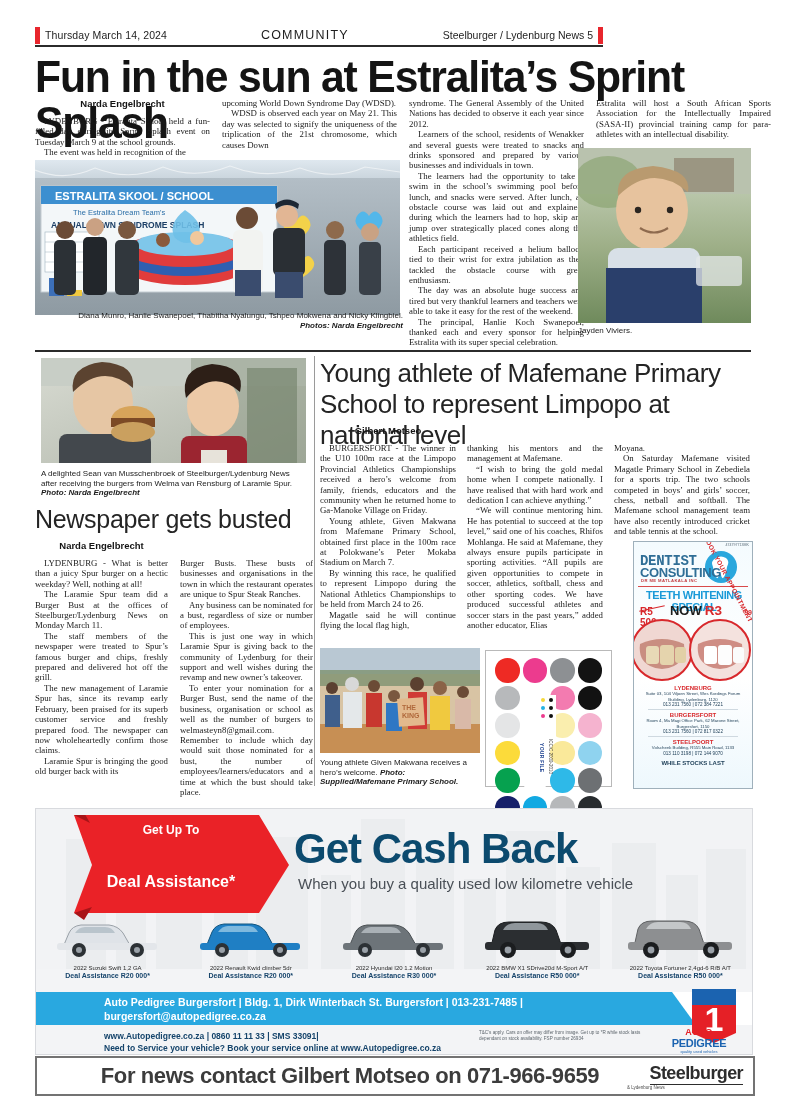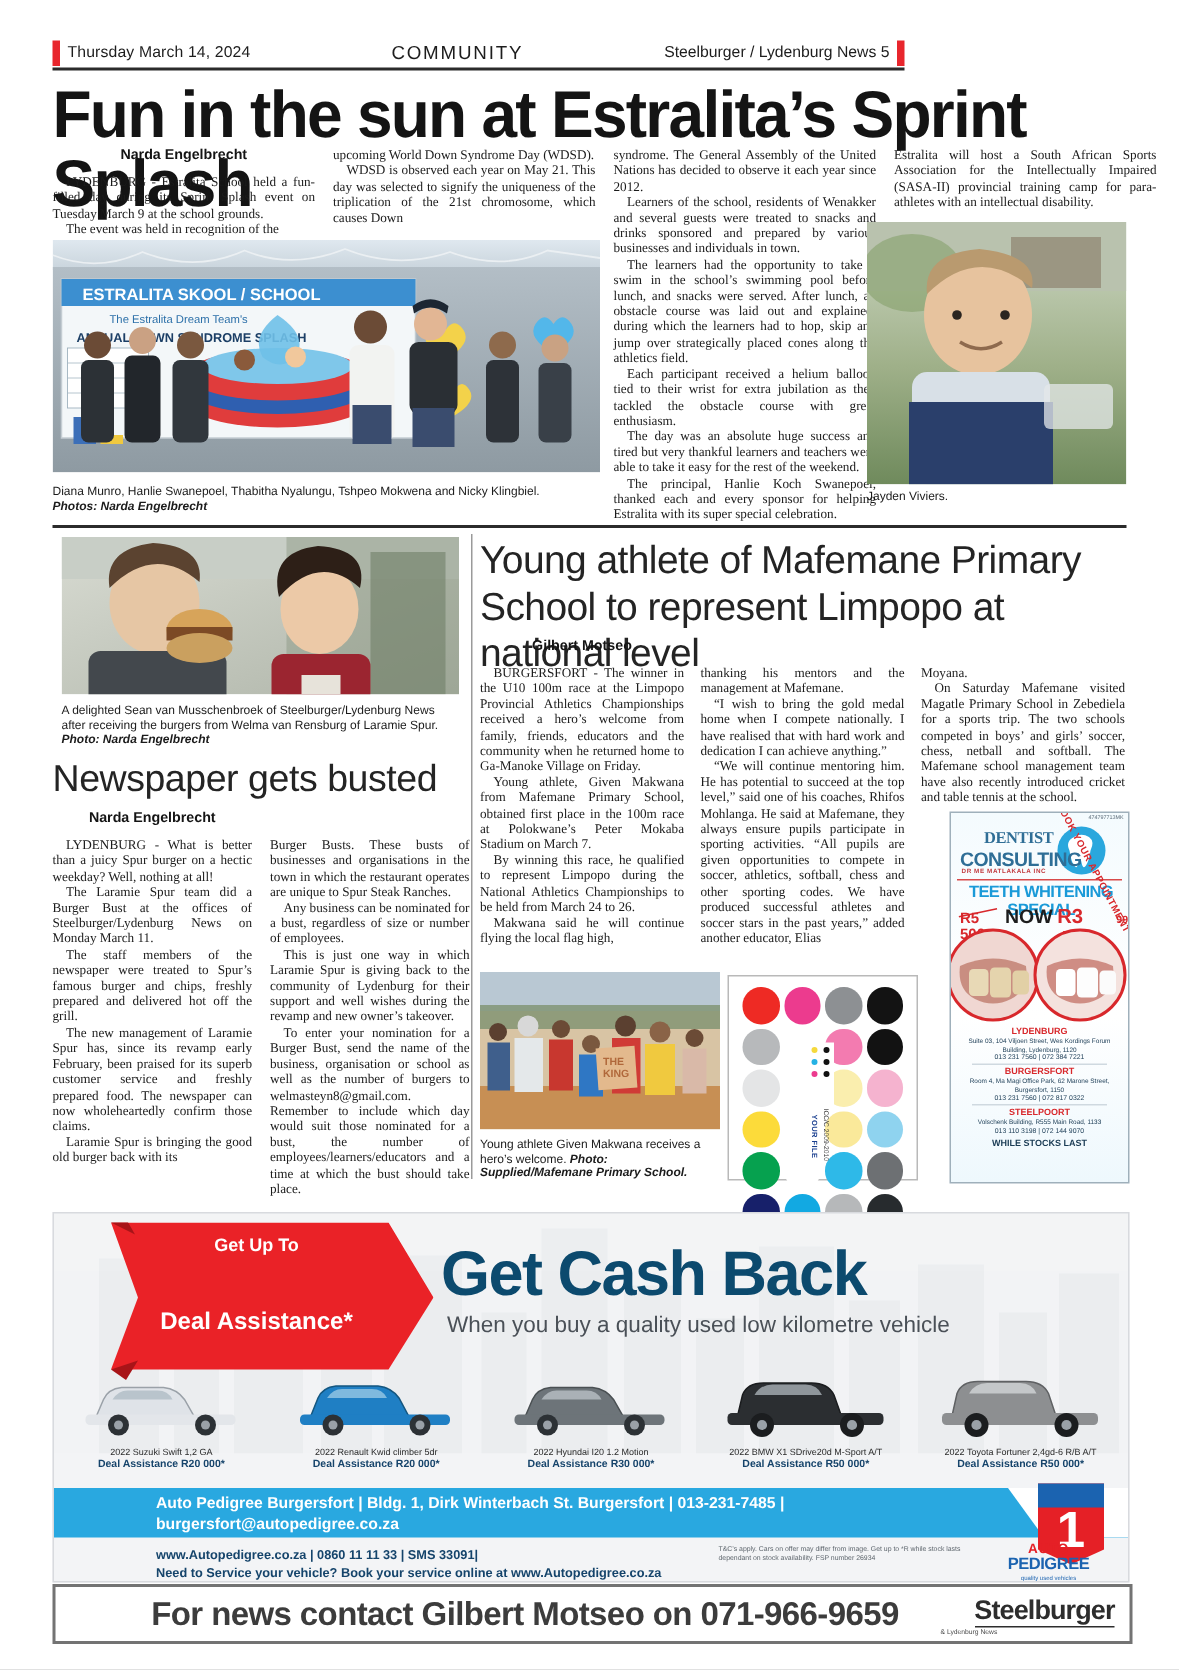--- a/index.html
+++ b/index.html
@@ -186,21 +186,21 @@
       <path d="M40 48 q34 -34 70 -4 q4 -22 -35 -26 q-38 3 -35 30z" fill="#b99a6f"></path>
       <rect x="30" y="100" width="92" height="75" rx="10" fill="#d8e0e7"></rect>
       <rect x="28" y="120" width="96" height="55" fill="#2a3f6b"></rect>
       <circle cx="60" cy="62" r="3.2" fill="#2b2520"></circle>
         <circle cx="92" cy="62" r="3.2" fill="#2b2520"></circle>
       <path d="M62 80 q14 9 28 0" stroke="#8e6a4e" stroke-width="2.2" fill="none"></path>
       <rect x="118" y="108" width="46" height="30" rx="4" fill="#e4e8ea" opacity=".75"></rect>
     </svg>
   </div>
 
-  <div style="position:absolute;left:35px;top:320px;width:368px;">
+  <div style="position:absolute;left:35px;top:308px;width:368px;text-align:right;">
     <div class="cap">Diana Munro, Hanlie Swanepoel, Thabitha Nyalungu, Tshpeo Mokwena and Nicky Klingbiel.</div>
     <div class="cap" style="font-style:italic;font-weight:700;margin-top:0">Photos: Narda Engelbrecht</div>
   </div>
   <div style="position:absolute;left:578px;top:323px;width:175px;">
     <div class="cap">Jayden Viviers.</div>
   </div>
 
   <div style="position:absolute;left:35px;top:350px;width:716px;" class="rule-thick"></div>
 
   <div style="position:absolute;left:41px;top:358px;width:265px;height:105px;overflow:hidden;">
@@ -268,21 +268,21 @@
     <div class="headline2">Young athlete of Mafemane Primary School to represent Limpopo at national level</div>
   </div>
 
   <div style="position:absolute;left:320px;top:425px;width:430px;display:grid;grid-template-columns:136px 136px 136px;gap:0 11px;">
     <div>
       <div class="byline">Gilbert Motseo</div>
       <div class="body-txt">
         <p>BURGERSFORT - The winner in the U10 100m race at the Limpopo Provincial Athletics Championships received a hero’s welcome from family, friends, educators and the community when he returned home to Ga-Manoke Village on Friday.</p>
         <p>Young athlete, Given Makwana from Mafemane Primary School, obtained first place in the 100m race at Polokwane’s Peter Mokaba Stadium on March 7.</p>
         <p>By winning this race, he qualified to represent Limpopo during the National Athletics Championships to be held from March 24 to 26.</p>
-        <p>Makwana said he will continue flying the local flag high,</p>
+        <p>Magatle said he will continue flying the local flag high,</p>
       </div>
     </div>
     <div>
       <div class="body-txt" style="margin-top:18px">
         <p style="text-indent:0">thanking his mentors and the management at Mafemane.</p>
         <p>“I wish to bring the gold medal home when I compete nationally. I have realised that with hard work and dedication I can achieve anything.”</p>
         <p>“We will continue mentoring him. He has potential to succeed at the top level,” said one of his coaches, Rhifos Mohlanga. He said at Mafemane, they always ensure pupils participate in sporting activities. “All pupils are given opportunities to compete in soccer, athletics, softball, chess and other sporting codes. We have produced successful athletes and soccer stars in the past years,” added another educator, Elias</p>
       </div>
     </div>
     <div>
@@ -370,22 +370,22 @@
        writing-mode:vertical-rl;color:#333;">ICC/C 2009-2010</div>
   </div>
 
   <div class="ad-dentist">
     <div style="position:absolute;right:3px;top:1px;font-family:'Liberation Sans',sans-serif;font-size:3.6px;color:#5b6b78;">474797713MK</div>
 
     <svg width="34" height="34" viewBox="0 0 34 34" style="position:absolute;left:70px;top:8px;">
       <circle cx="17" cy="17" r="16" fill="#2aa7dd"></circle>
       <path d="M12 8 q5-3 10 0 q4 3 1 9 q-1 7 -3 10 q-2 3 -3 -2 q-1 -5 -2 0 q-1 5 -3 2 q-2-3 -3-10 q-3-6 3-9z" fill="#fff"></path>
     </svg>
-    <div style="position:absolute;left:6px;top:11px;font-family:Liberation Serif, serif;font-weight:700;
-         font-size:11px;color:#2f6e96;letter-spacing:-.3px;margin-left:16px;">DENTIST</div>
+    <div style="position:absolute;left:6px;top:11px;font-family:Liberation Mono, monospace;font-weight:700;
+         font-size:14px;color:#2f6e96;letter-spacing:-.3px;">DENTIST</div>
     <div style="position:absolute;left:6px;top:23px;font-family:'Liberation Sans',sans-serif;font-weight:700;
          font-size:13px;color:#2f6e96;letter-spacing:-.4px;">CONSULTING</div>
     <div style="position:absolute;left:7px;top:36px;font-family:'Liberation Sans',sans-serif;font-weight:700;
          font-size:4.2px;color:#c23b3f;letter-spacing:.4px;">DR ME MATLAKALA INC</div>
 
     <div style="position:absolute;left:4px;top:44px;width:110px;border-top:1px solid #d84a4a;"></div>
 
     <div style="position:absolute;left:4px;top:47px;width:112px;text-align:center;font-family:'Liberation Sans',sans-serif;
          font-weight:700;font-size:11px;color:#1a9ad8;letter-spacing:-.4px;">TEETH WHITENING SPECIAL</div>
 

